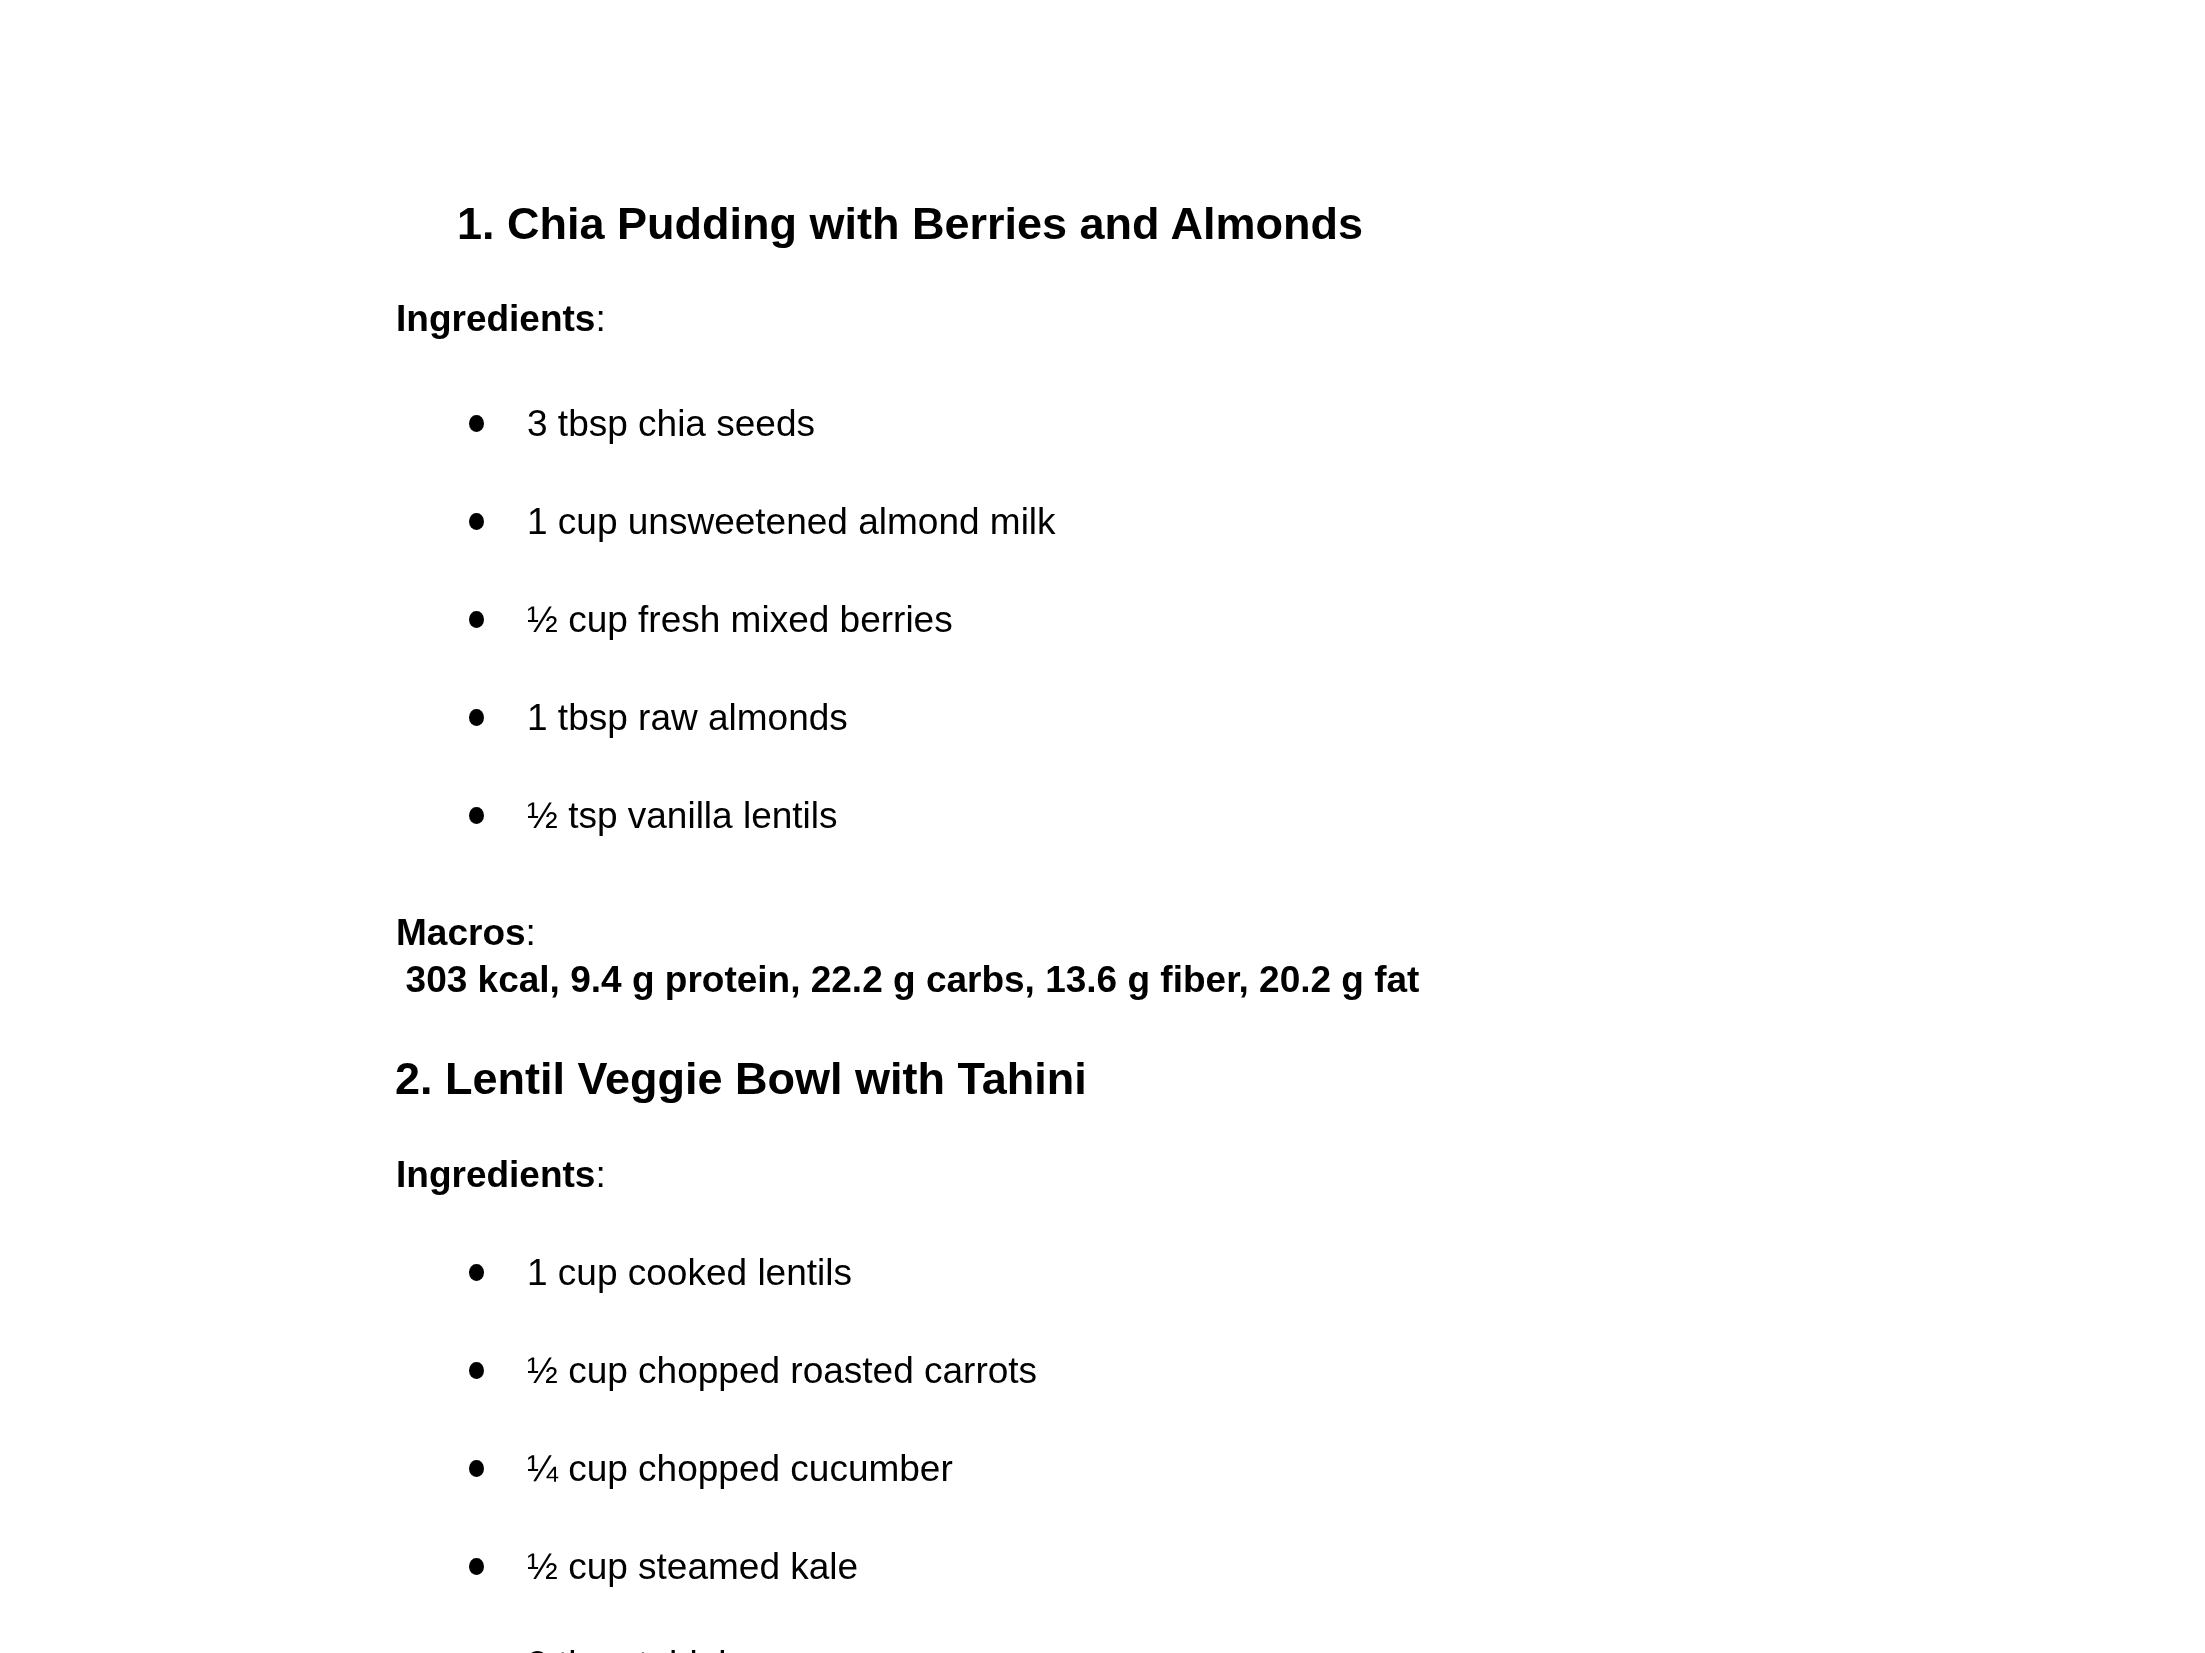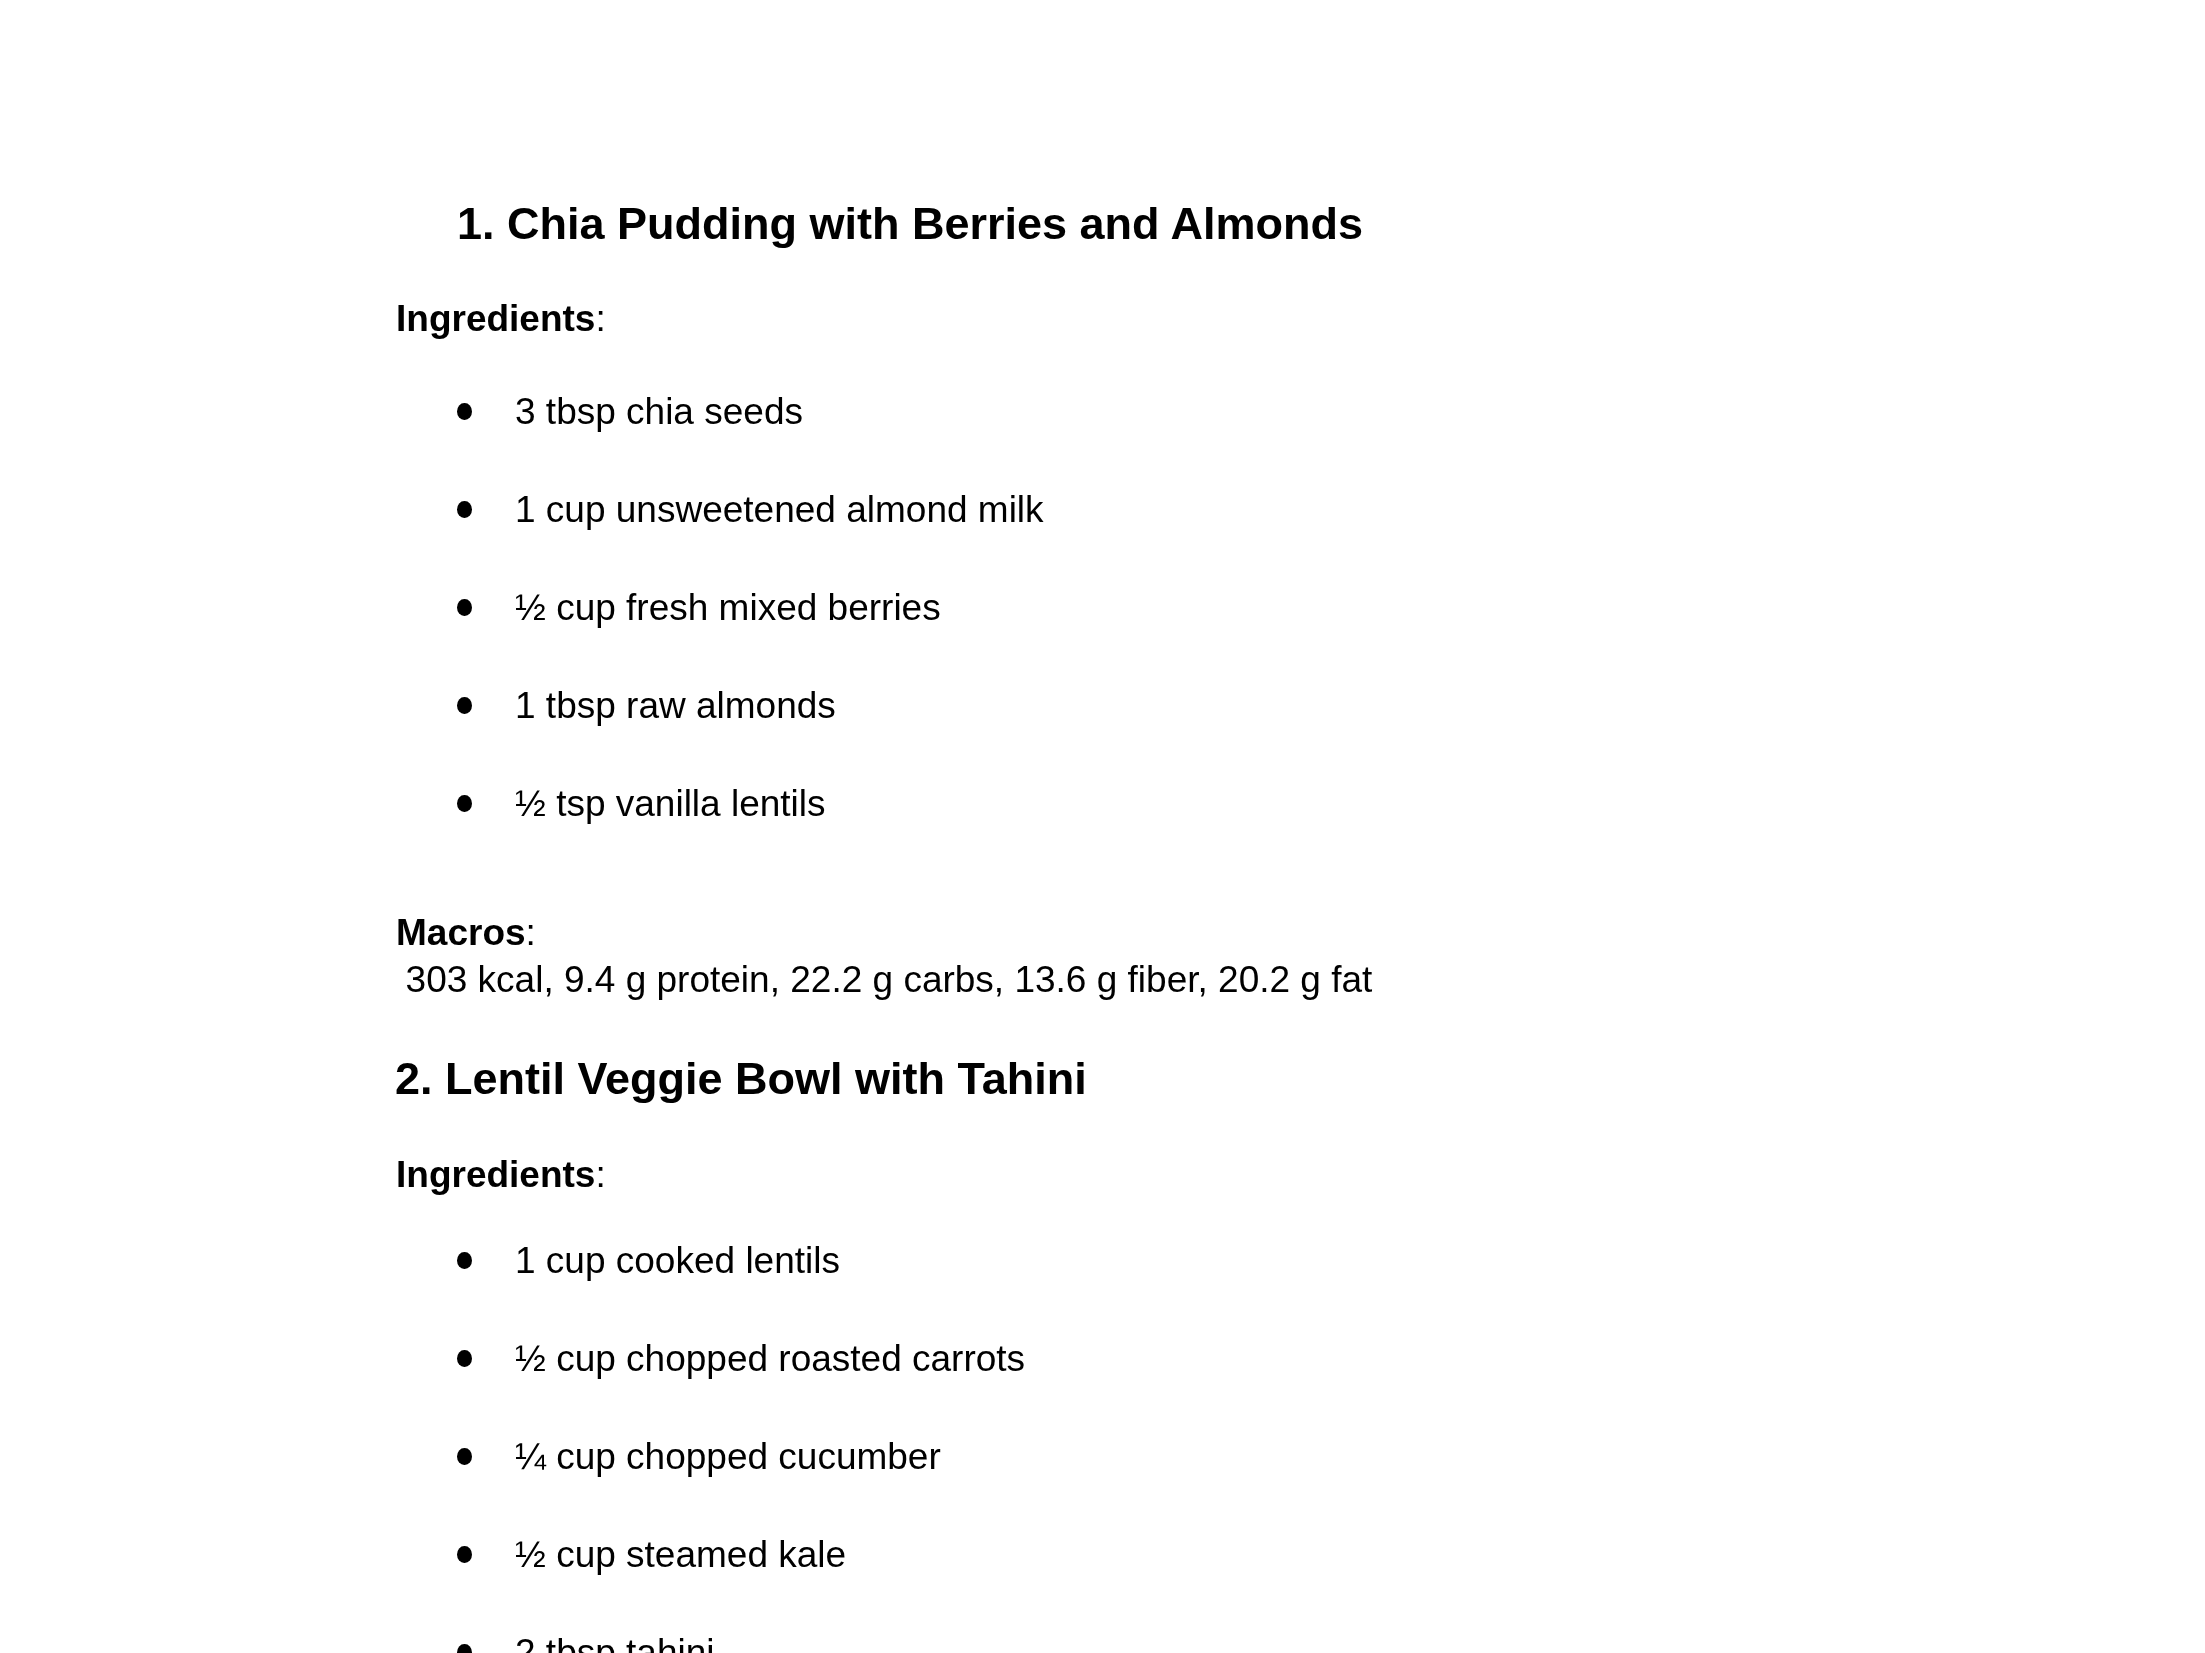--- a/index.html
+++ b/index.html
@@ -36,21 +36,21 @@
     font-size: 37px;
     line-height: 37px;
     white-space: nowrap;
   }
   .ing1 { left: 386px; top: 300px; }
   .ing2 { left: 386px; top: 1156px; }
   .b { font-weight: 700; margin-top: 14px; }
   ul.ingredient-list {
     position: absolute;
     list-style: none;
-    margin: 0;
+    margin: 12px;
     padding: 0;
     font-size: 37px;
   }
   .l1 { left: 386px; top: 393px; }
   .l2 { left: 386px; top: 1242px; }
   ul.ingredient-list li {
     position: relative;
     height: 37px;
     line-height: 37px;
     margin-bottom: 61px;
@@ -72,21 +72,21 @@
     top: 909px;
     font-size: 37px;
     white-space: nowrap;
   }
   .macros .mline {
     height: 47px;
     line-height: 47px;
   }
   .macros .mvalue {
     padding-left: 9.6px;
-    font-weight: 400;
+    font-weight: 700;
     text-align: center;
   }
 </style>
 </head>
 <body>
 
 <div class="doc-page">
 
   <div class="heading h1">1. Chia Pudding with Berries and Almonds</div>
 

